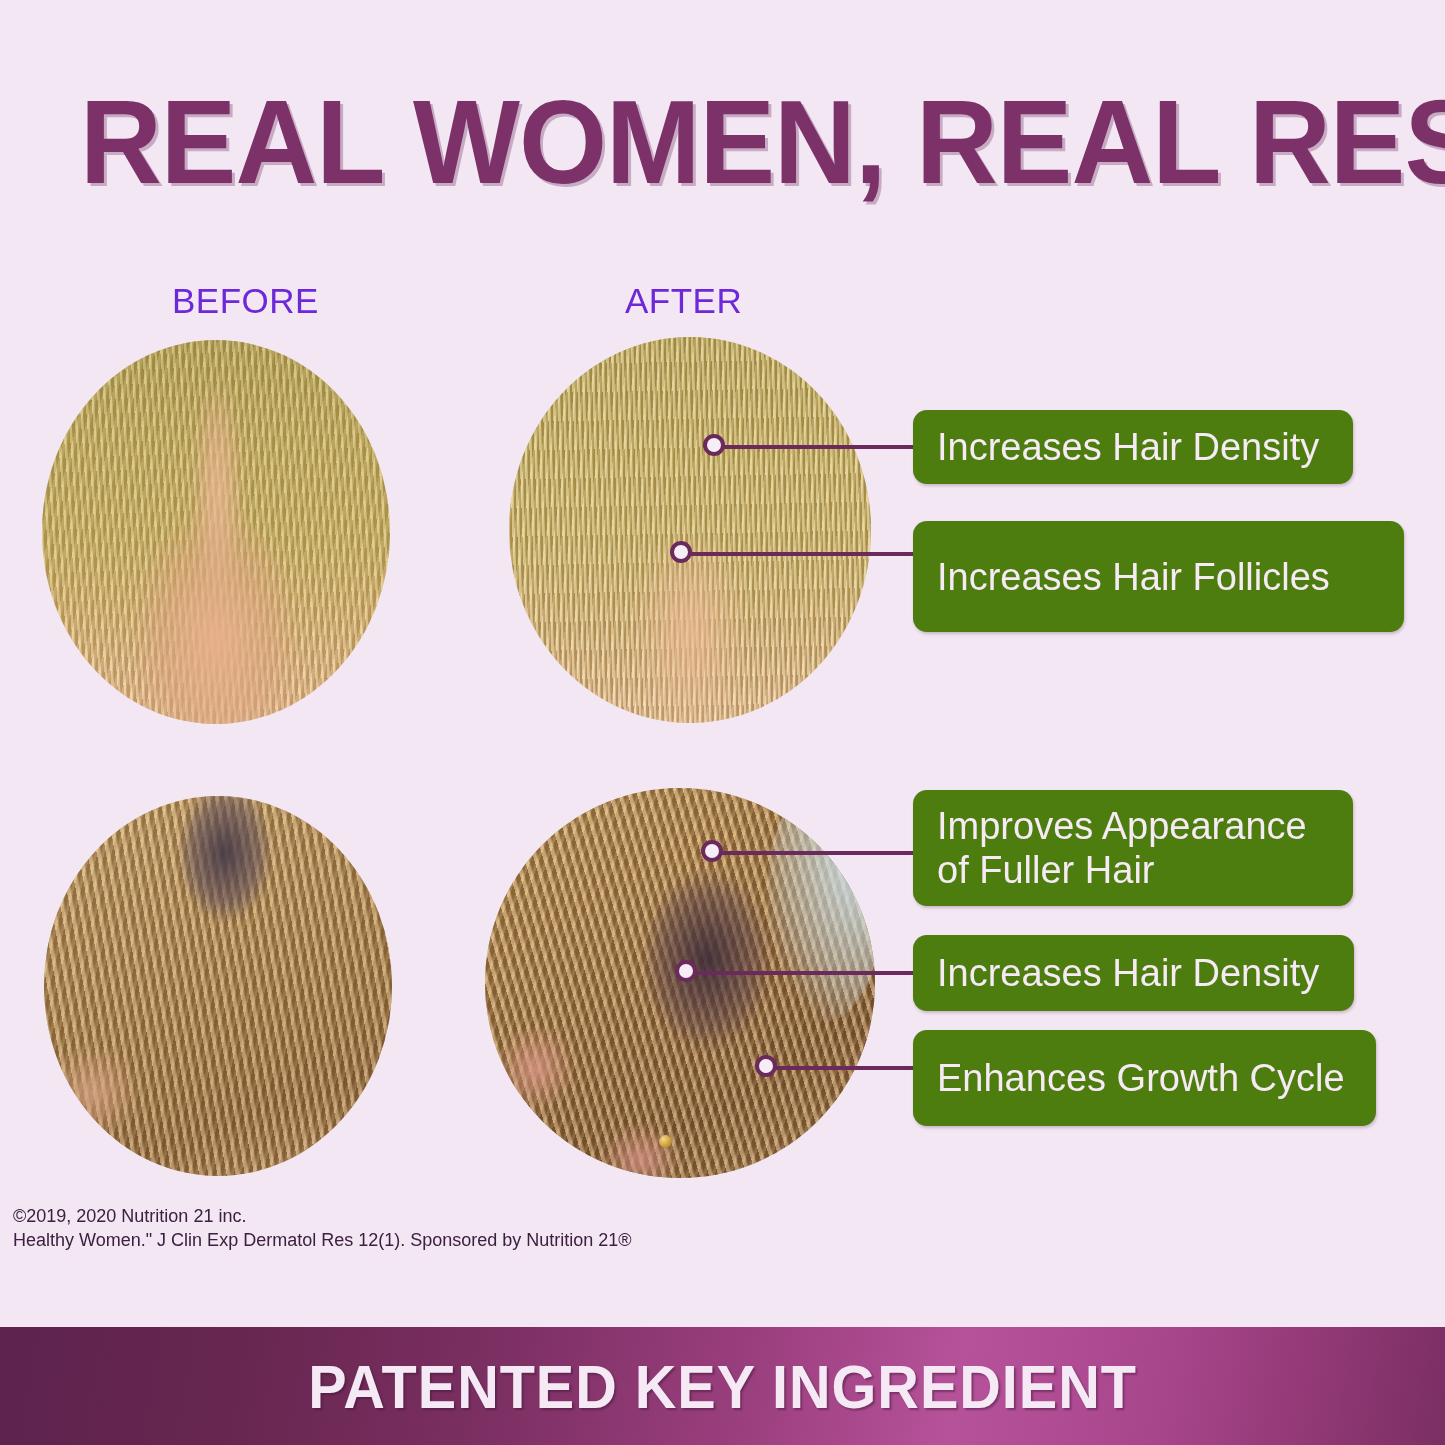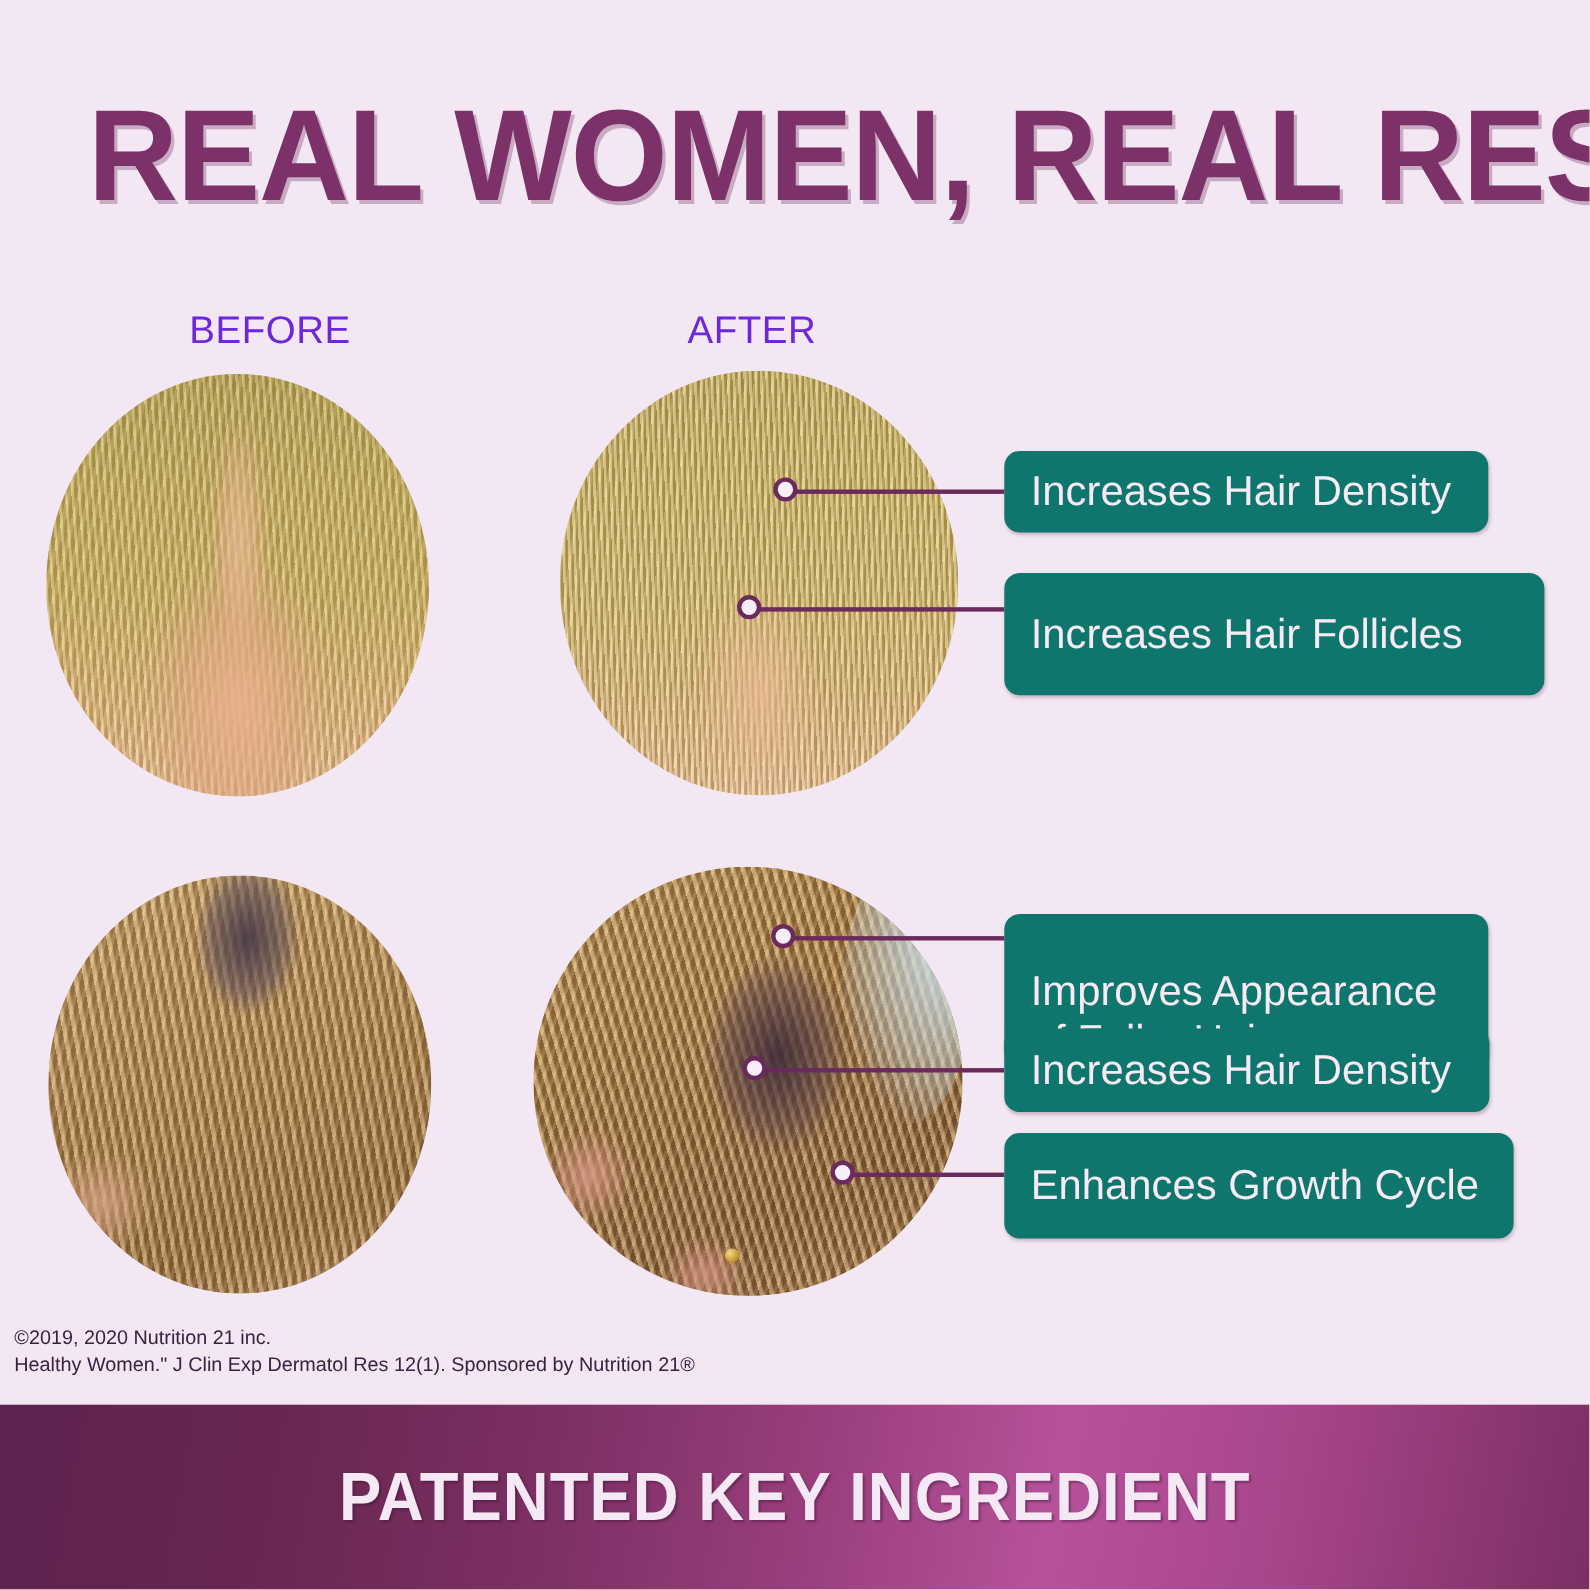--- a/index.html
+++ b/index.html
@@ -120,37 +120,37 @@
     top: -2%;
     width: 30%;
     height: 62%;
     border-radius: 50%;
     background: radial-gradient(ellipse at 80% 30%, rgba(206,228,238,0.95) 0%, rgba(206,228,238,0.35) 55%, rgba(0,0,0,0) 78%);
   }
 
   
   .callout {
     position: absolute;
-    background: #0f766e;
+    background: #4d7c0f;
     border-radius: 14px;
     color: #F6EAF5;
     font-size: 38px;
     line-height: 44px;
     font-weight: 400;
     display: flex;
     align-items: center;
     padding: 0 0 0 24px;
     box-sizing: border-box;
     box-shadow: 1px 2px 3px rgba(90,40,78,0.25);
   }
   .callout span { display: block; }
 
   #callout-1 { left: 913px; top: 410px;  width: 440px; height: 74px; }
   #callout-2 { left: 913px; top: 497px;  width: 491px; height: 111px; margin-top: 24px; }
-  #callout-3 { left: 913px; top: 831px;  width: 440px; height: 137px; align-items: flex-end; }
+  #callout-3 { left: 913px; top: 790px;  width: 440px; height: 116px; }
   #callout-4 { left: 913px; top: 935px;  width: 441px; height: 76px; }
   #callout-5 { left: 913px; top: 1030px; width: 463px; height: 96px; }
 
   
   .leader {
     position: absolute;
     height: 4px;
     background: #6B2A5C;
   }
   .leader-dot {
@@ -187,21 +187,21 @@
     font-weight: 400;
   }
   #citation .line { white-space: nowrap; }
 
   
   #banner {
     position: absolute;
     left: 0;
     bottom: 0;
     width: 1445px;
-    height: 168px;
+    height: 118px;
     background: linear-gradient(100deg,
         #5E2350 0%,
         #66264f 16%,
         #7b2f62 34%,
         #9b3f7e 52%,
         #b6529a 66%,
         #a8468c 80%,
         #8e3772 92%,
         #7a2f63 100%);
     display: flex;

